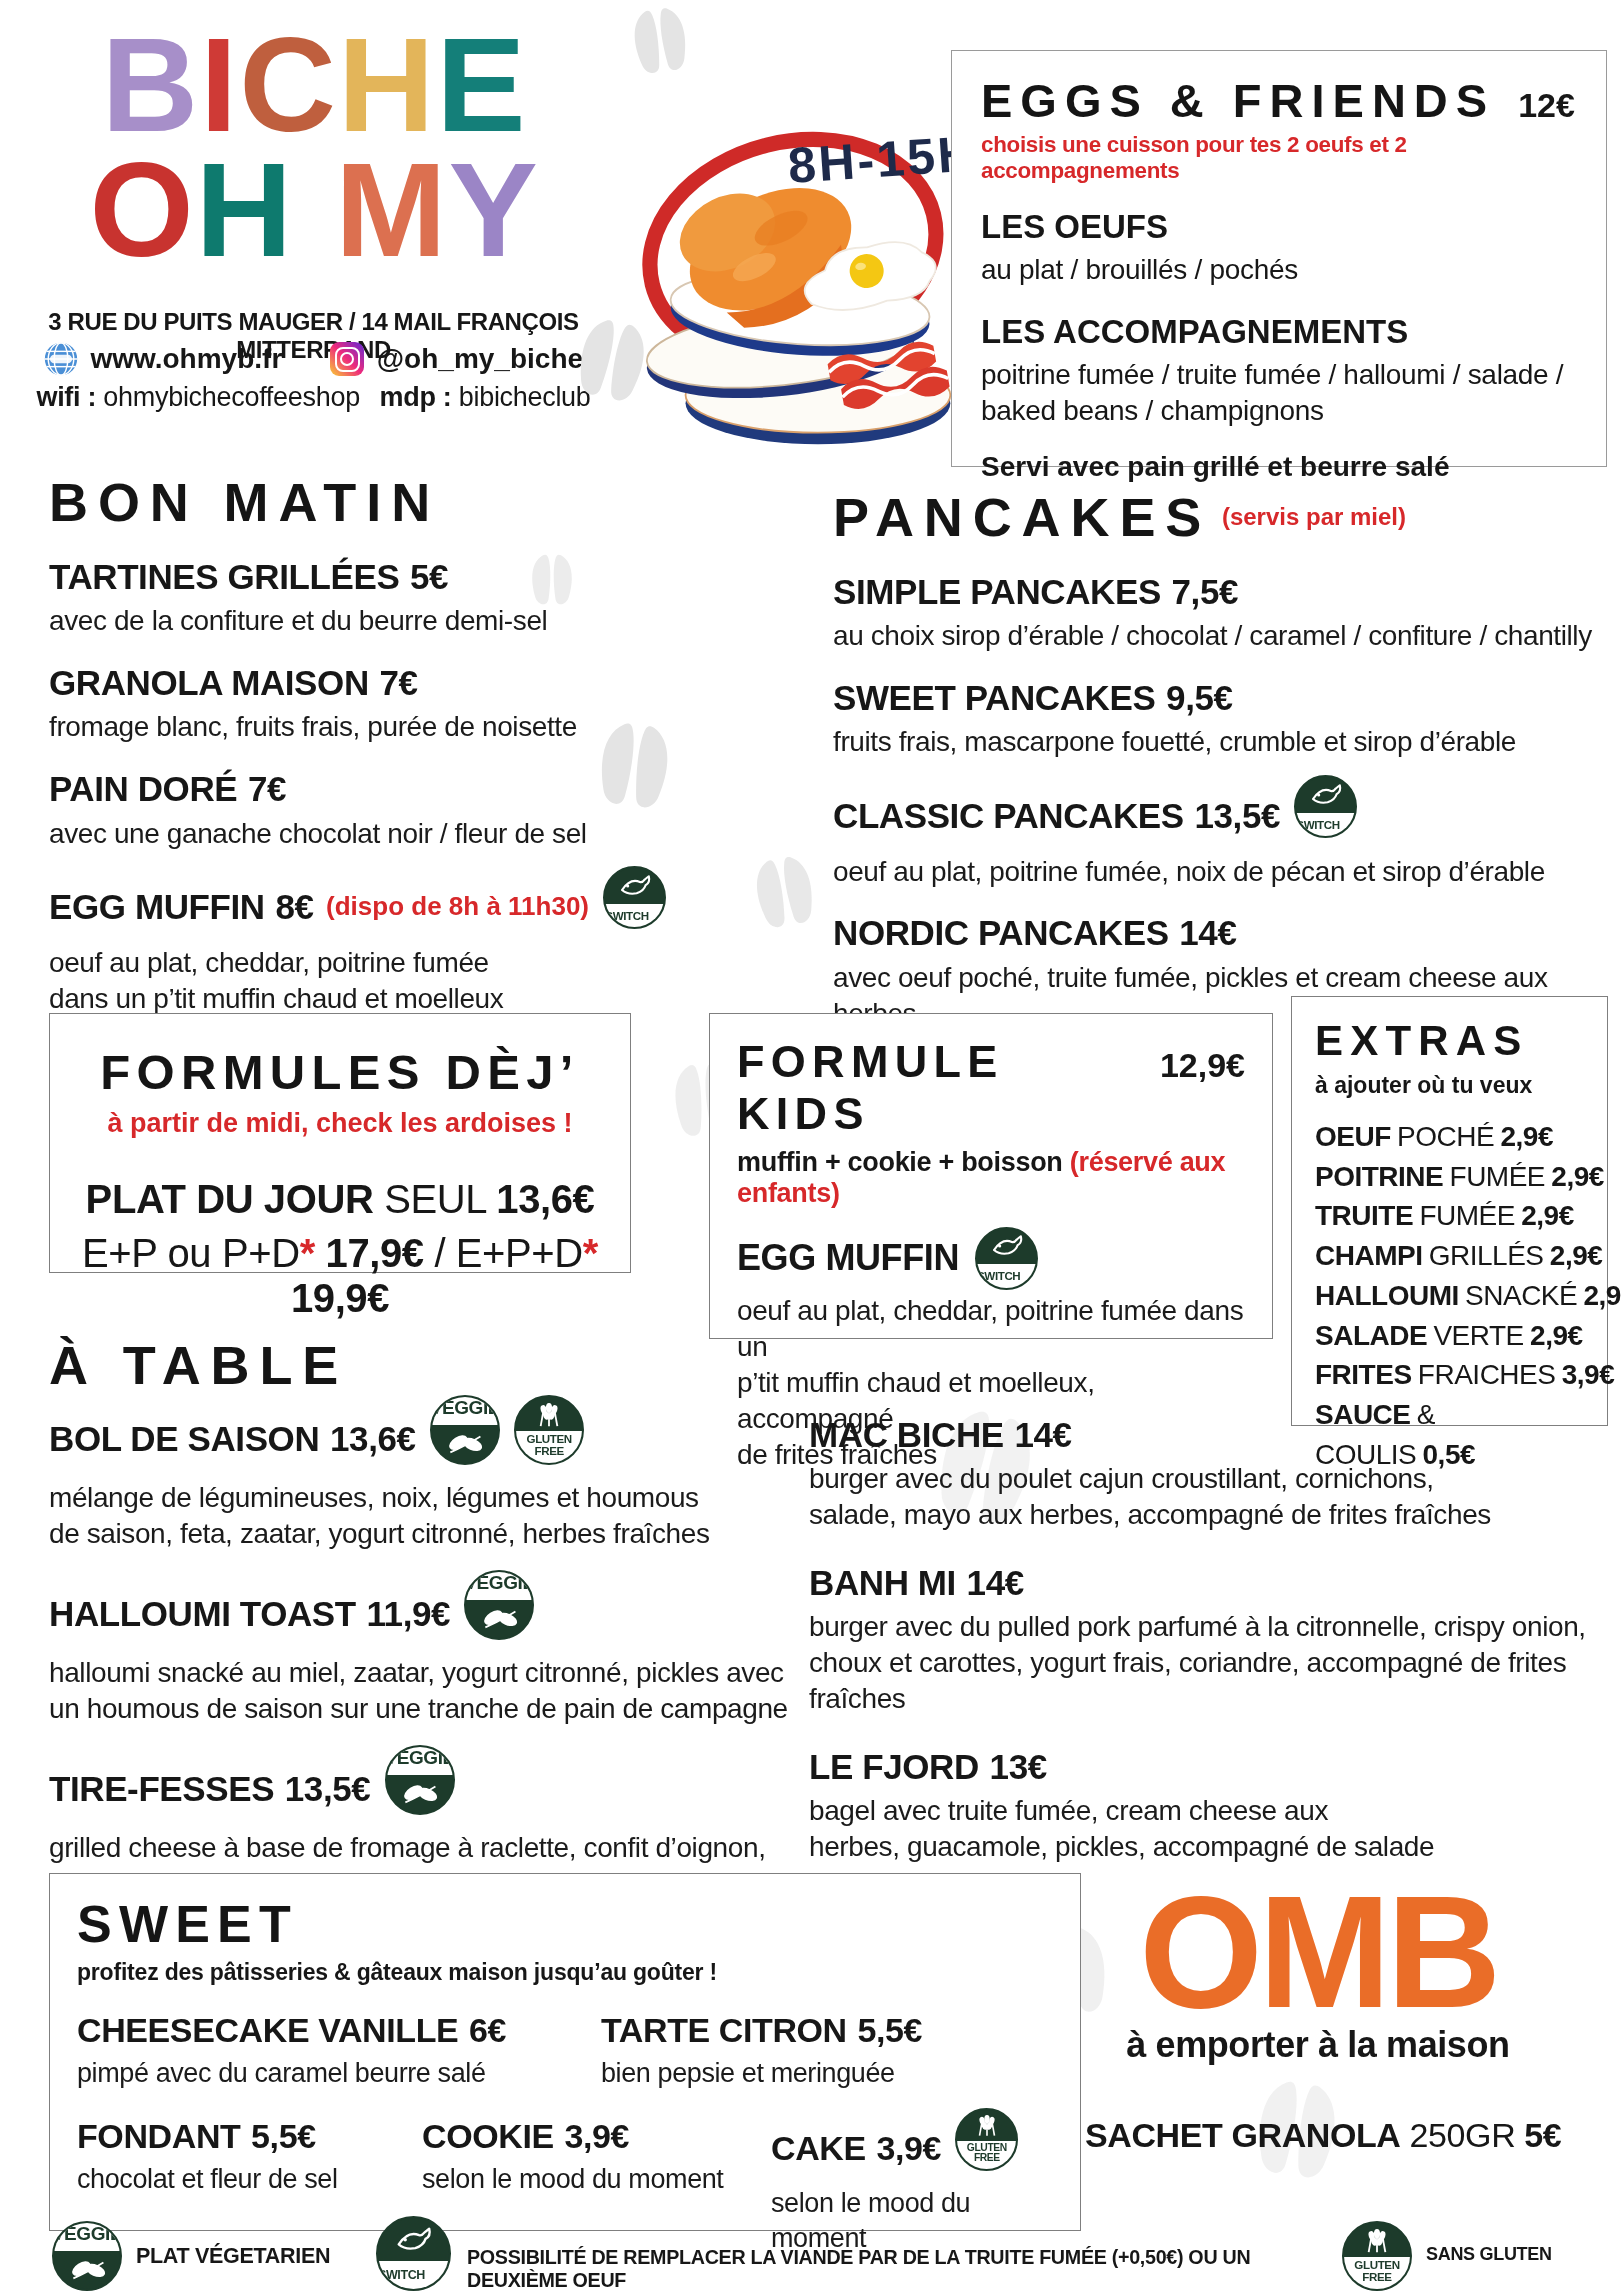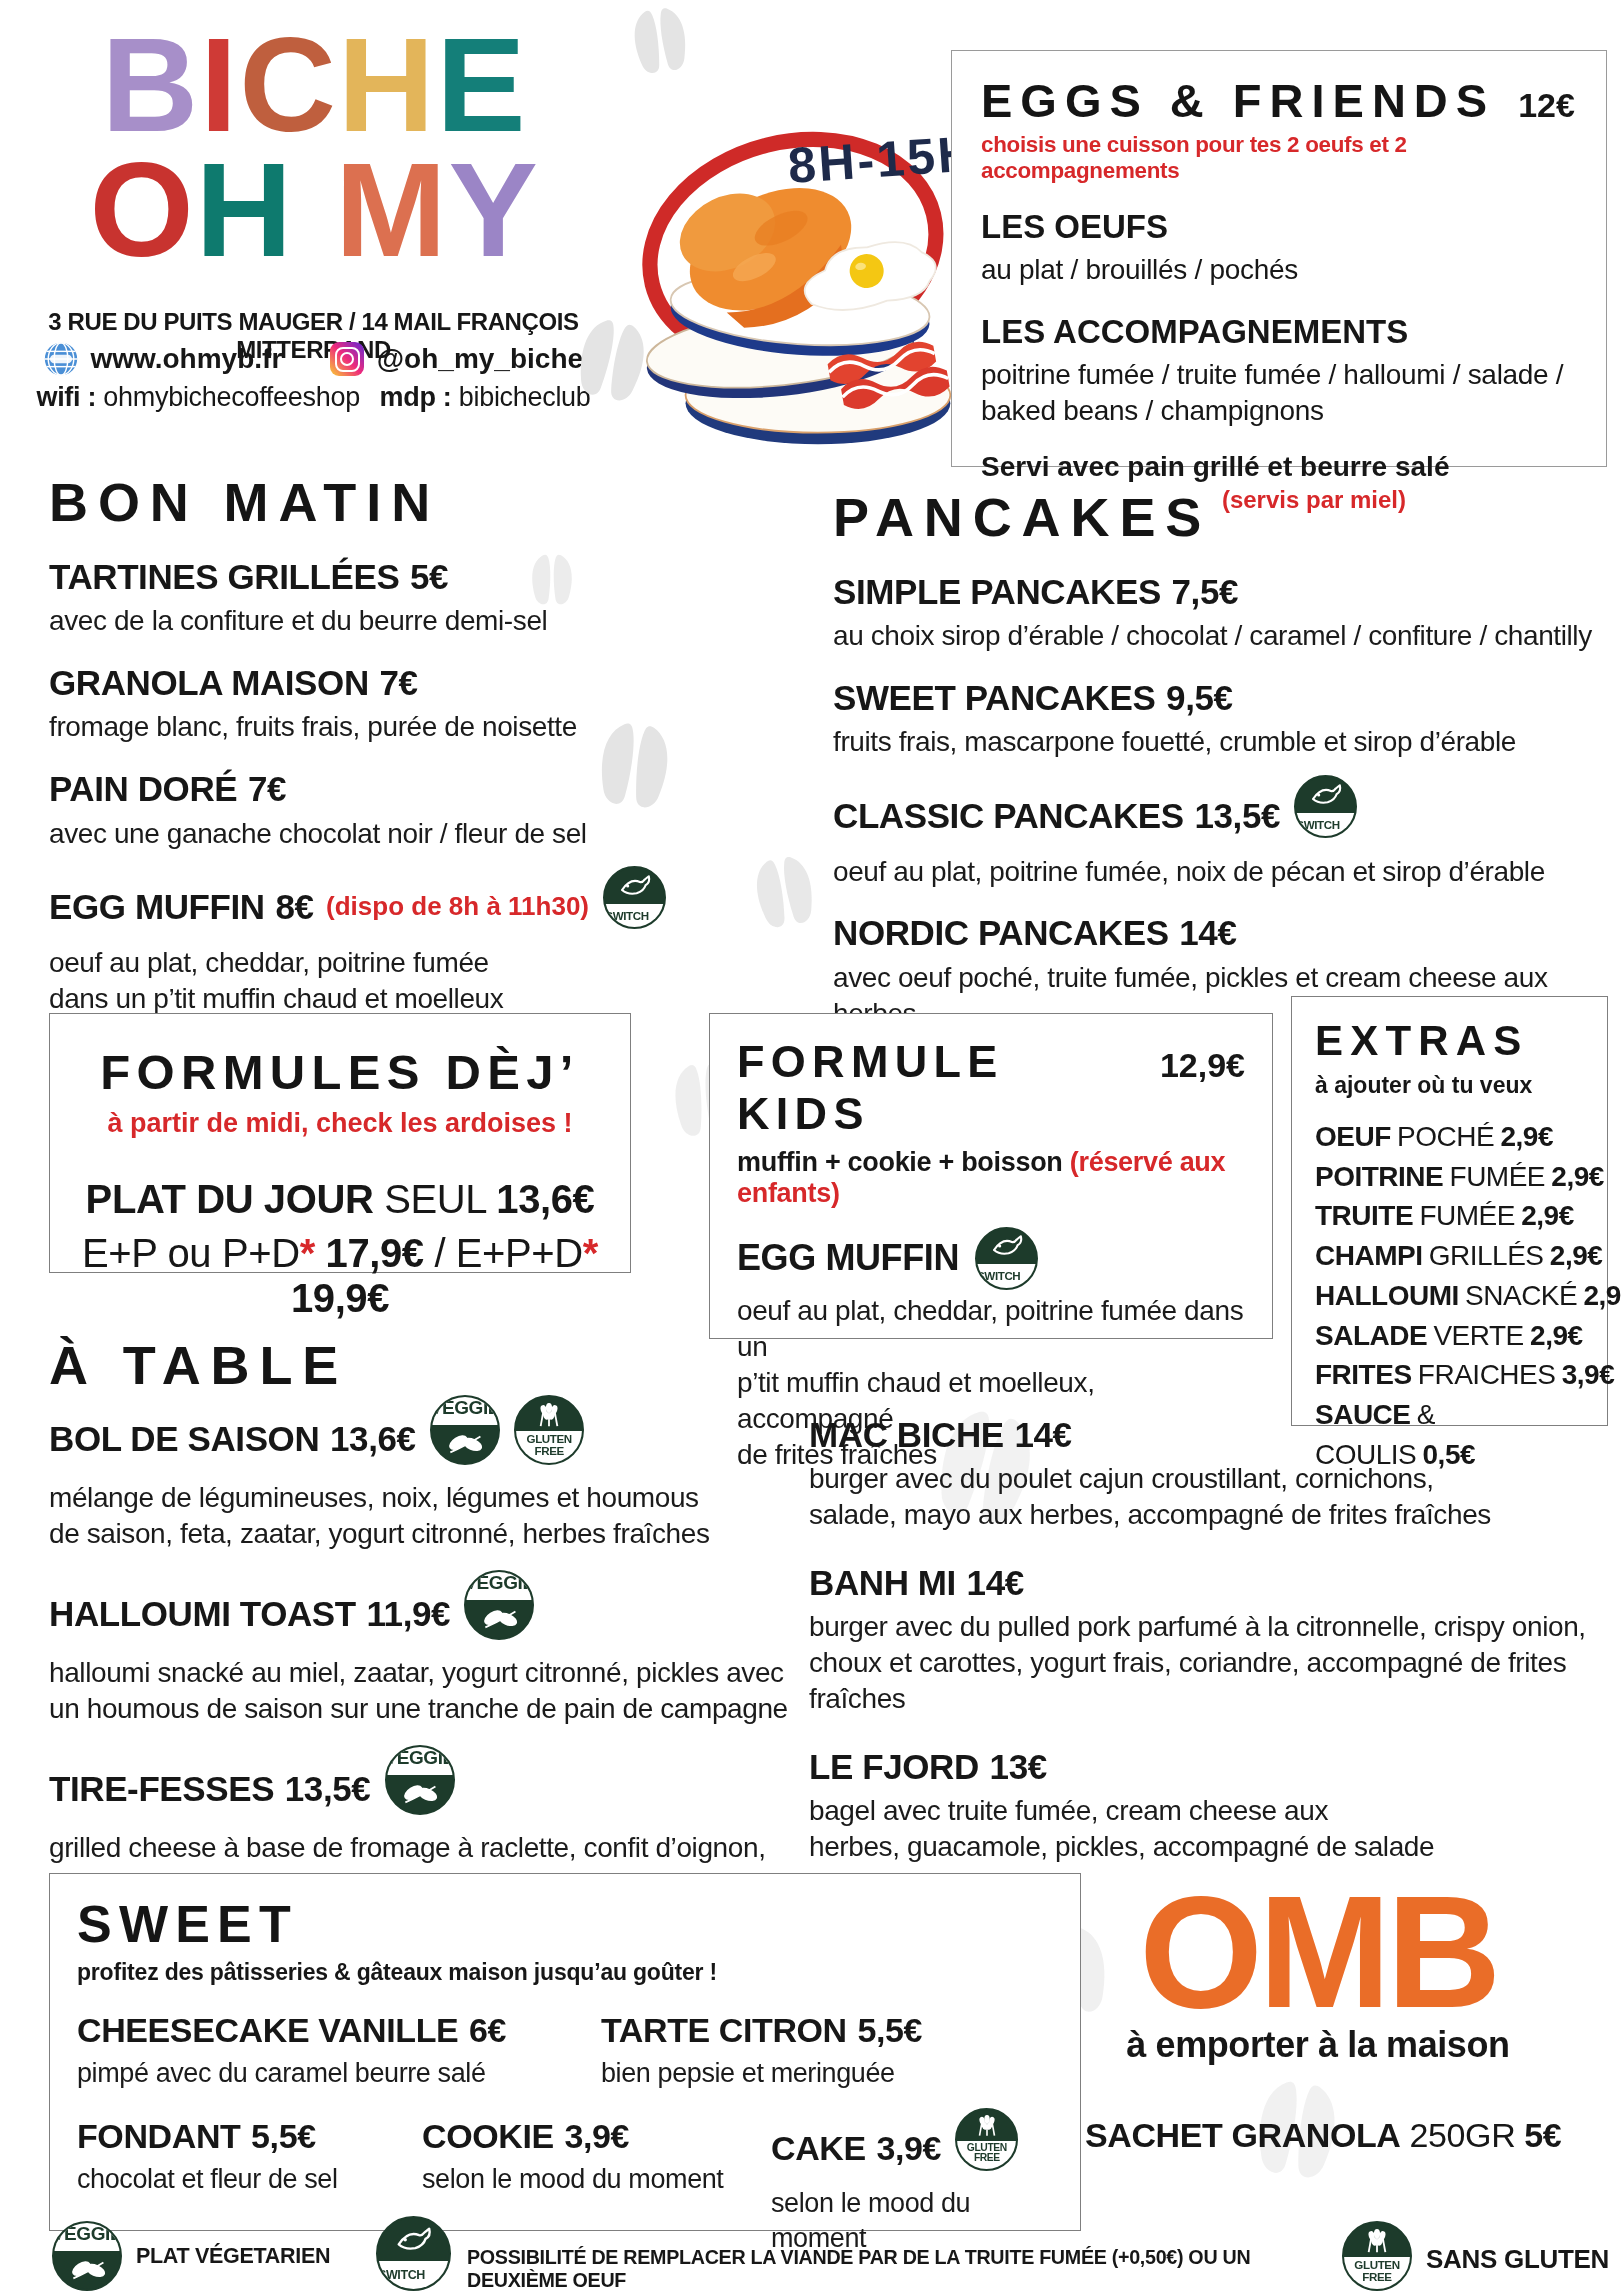--- a/index.html
+++ b/index.html
@@ -98,21 +98,21 @@
   .omb-logo{font-size:159px;font-weight:900;color:#ea6d28;letter-spacing:-4.5px;line-height:.9;}
   .omb-tag{font-size:36px;font-weight:700;margin-top:0px;letter-spacing:-0.4px;}
   .omb-granola{margin-top:50px;font-size:34px;letter-spacing:-0.4px;white-space:nowrap;}
   
   .legend-item{position:absolute;z-index:2;font-weight:700;}
   .lg-veggie-badge{left:52px;top:2221px;}
   .lg-veggie-text{left:136px;top:2244px;font-size:21.5px;letter-spacing:-0.3px;}
   .lg-switch-badge{left:376px;top:2216px;}
   .lg-switch-text{left:467px;top:2246px;font-size:19.7px;width:887px;letter-spacing:-0.3px;}
   .lg-gluten-badge{left:1342px;top:2221px;}
-  .lg-gluten-text{left:1426px;top:2244px;font-size:26px;letter-spacing:-0.3px;}
+  .lg-gluten-text{left:1426px;top:2244px;font-size:18px;letter-spacing:-0.3px;}
   
   .badge{display:inline-flex;flex-direction:column;border-radius:50%;overflow:hidden;
          box-sizing:border-box;background:#1d3b2b;border:2.7px solid #1d3b2b;flex:none;}
   .b78{width:70px;height:70px;}
   .b70{width:63px;height:63px;}
   .b84{width:75px;height:75px;}
   .raise{transform:translateY(-9px);}
   .v-top{background:#fff;color:#1d3b2b;height:42%;display:flex;align-items:flex-start;justify-content:center;
          font-weight:700;font-size:19px;letter-spacing:-0.4px;}
   .v-bot{height:58%;display:flex;align-items:center;justify-content:center;}
@@ -301,21 +301,21 @@
               <span>SWITCH</span>
             </span>
         </span>
       </div>
       <div class="idesc">oeuf au plat, cheddar, poitrine fumée
 dans un p’tit muffin chaud et moelleux</div>
     </div>
   </div>
 
   <div class="pancakes">
-    <div class="name-row" style="align-items:flex-start">
+    <div class="name-row" style="align-items:center">
       <span class="section-title">PANCAKES</span>
       <span class="red-note">(servis par miel)</span>
     </div>
     <div class="menu-item">
       <div class="name-row">
           <span class="iname">SIMPLE PANCAKES</span>
           <span class="iname iprice">7,5€</span>
         </div>
       <div class="idesc">au choix sirop d’érable / chocolat / caramel / confiture / chantilly</div>
     </div>

